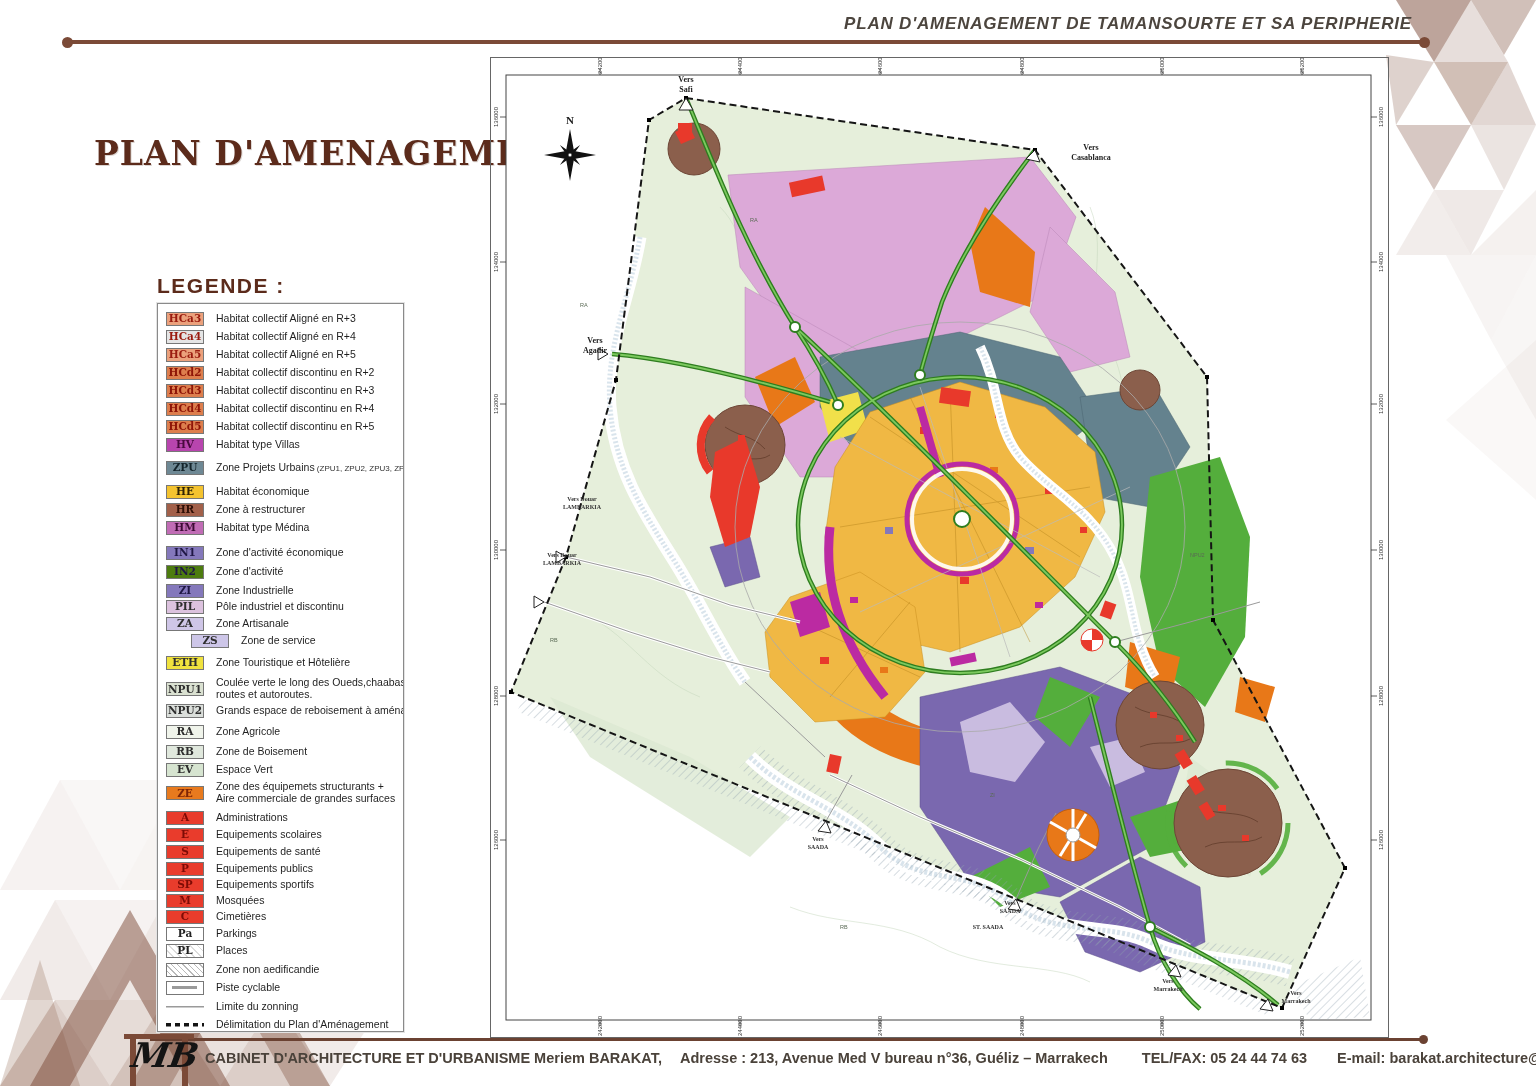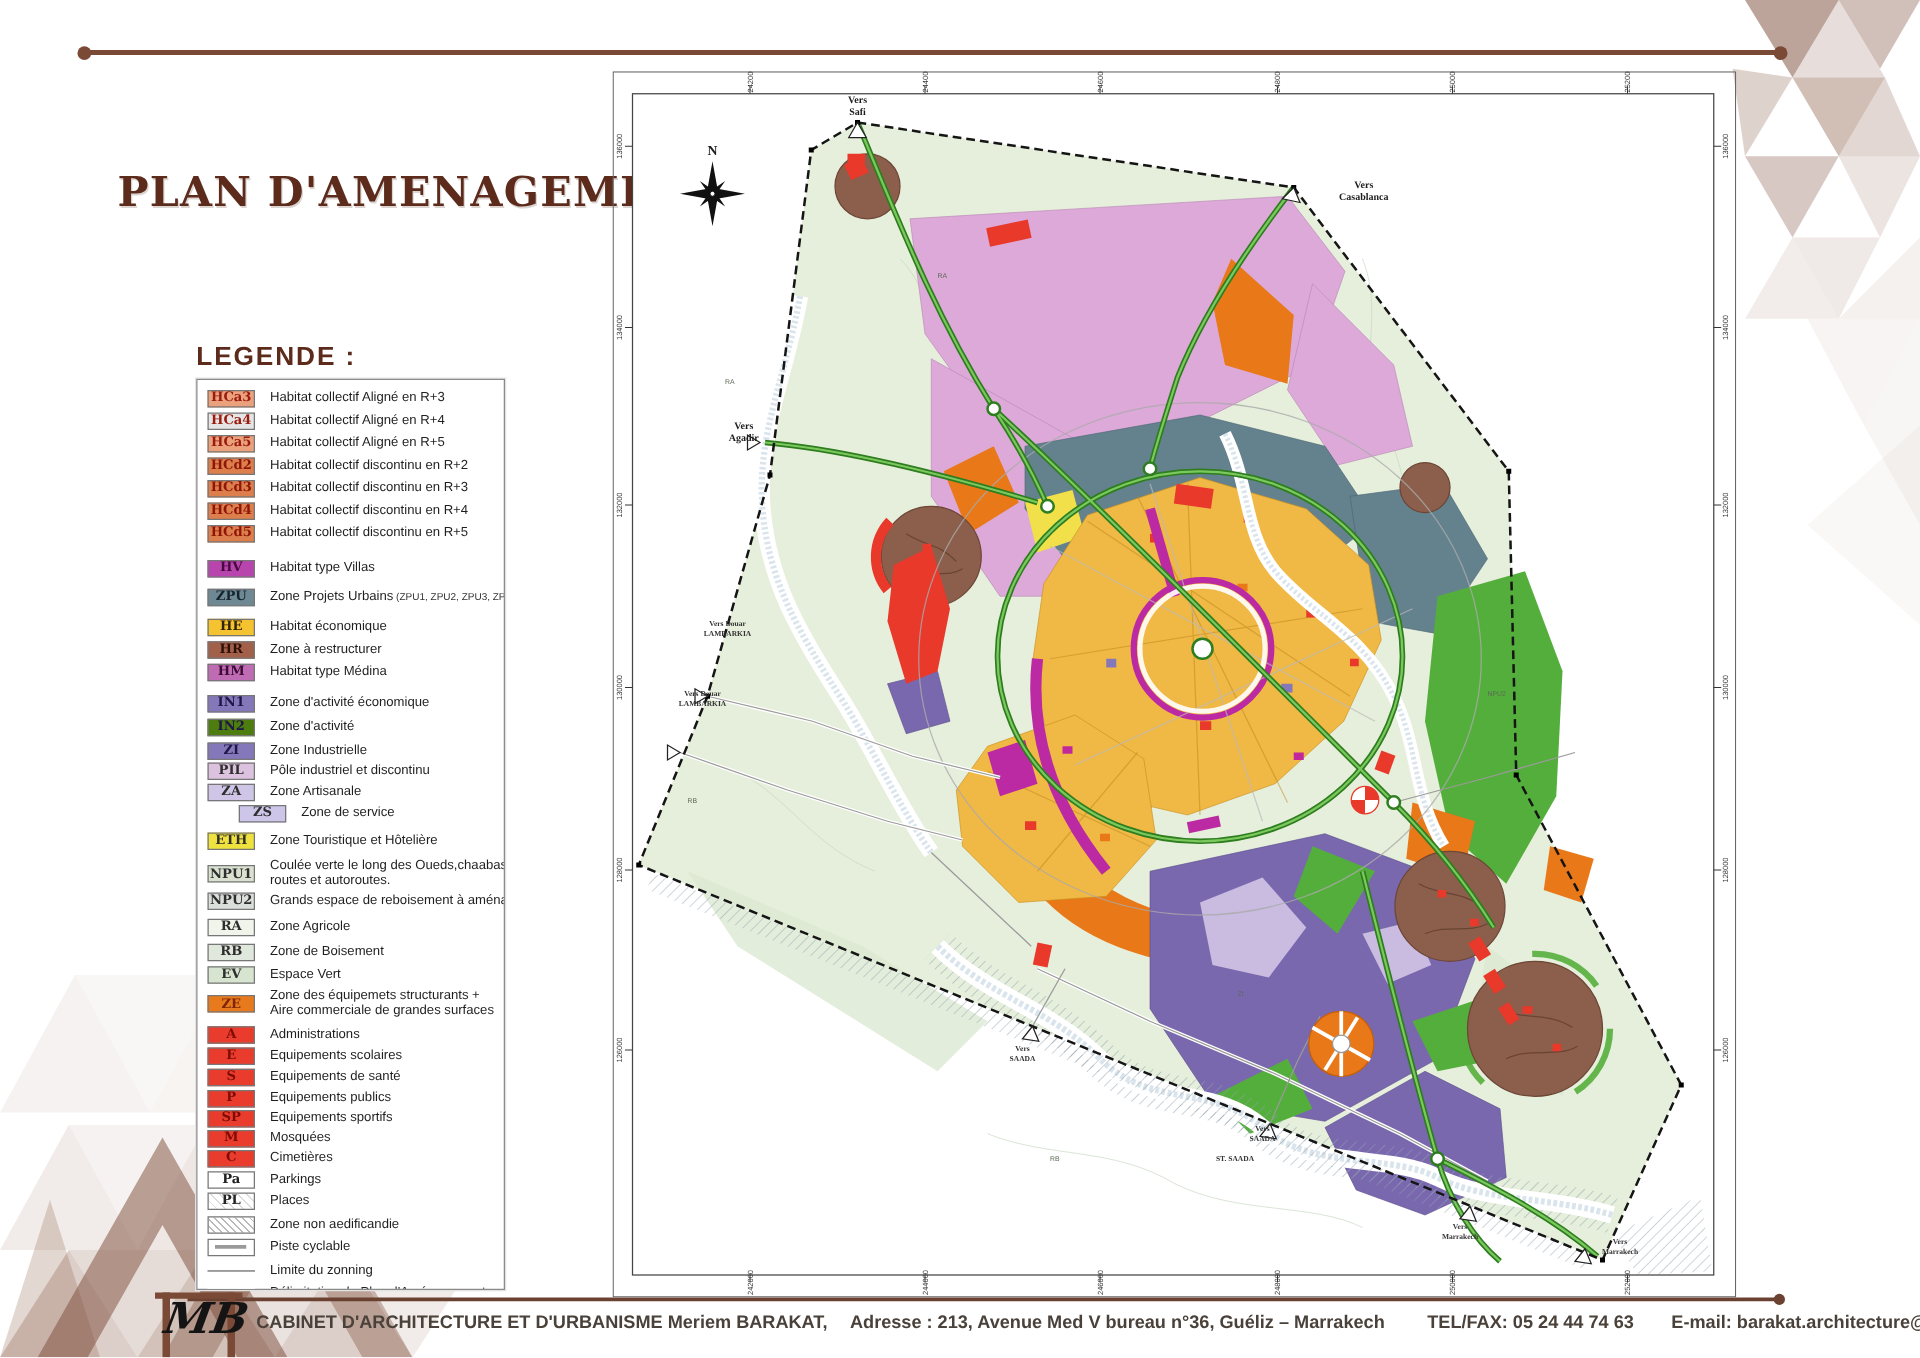--- a/index.html
+++ b/index.html
@@ -97,20 +97,21 @@
       <polygon points="110,316 165,230 220,316" fill-opacity=".38"></polygon>
       <polygon points="165,230 220,316 275,230" fill-opacity=".18"></polygon>
       <polygon points="220,316 275,230 330,316" fill-opacity=".3"></polygon>
       <polygon points="275,230 330,316 385,230" fill-opacity=".12"></polygon>
       <polygon points="0,316 40,190 80,316" fill-opacity=".25"></polygon>
       <polygon points="30,316 130,140 230,316 190,316 130,210 70,316" fill="#7b4a37" fill-opacity=".5"></polygon>
       <polygon points="130,316 230,140 330,316 290,316 230,210 170,316" fill="#7b4a37" fill-opacity=".35"></polygon>
     </g>
   </svg>
 
+  <div class="hdr-title">PLAN D'AMENAGEMENT DE TAMANSOURTE ET SA PERIPHERIE</div>
   <div class="hdr-rule"></div>
 
   <div class="doc-title">PLAN D'AMENAGEMENT</div>
   <div class="legend-heading">LEGENDE :</div>
   <div class="legend-box">
     <div id="legend-rows">
         <div class="lrow">
           <div class="sw" style="background: rgb(235, 161, 124); color: rgb(154, 27, 15);">HCa3</div>
           <div class="lbl">Habitat collectif Aligné en R+3</div>
         </div>
@@ -131,21 +132,21 @@
           <div class="lbl">Habitat collectif discontinu en R+3</div>
         </div>
         <div class="lrow" style="margin-top: 3px;">
           <div class="sw" style="background: rgb(221, 126, 77); color: rgb(143, 21, 7);">HCd4</div>
           <div class="lbl">Habitat collectif discontinu en R+4</div>
         </div>
         <div class="lrow" style="margin-top: 3px;">
           <div class="sw" style="background: rgb(221, 126, 77); color: rgb(143, 21, 7);">HCd5</div>
           <div class="lbl">Habitat collectif discontinu en R+5</div>
         </div>
-        <div class="lrow" style="margin-top: 13px;">
+        <div class="lrow" style="margin-top: 3px;">
           <div class="sw" style="background: rgb(184, 69, 174); color: rgb(72, 9, 62);">HV</div>
           <div class="lbl">Habitat type Villas</div>
         </div>
         <div class="lrow" style="margin-top: 8px;">
           <div class="sw" style="background: rgb(110, 136, 148); color: rgb(20, 36, 43);">ZPU</div>
           <div class="lbl">Zone Projets Urbains<span class="small"> (ZPU1, ZPU2, ZPU3, ZPU4,ZPU5)</span></div>
         </div>
         <div class="lrow" style="margin-top: 9px;">
           <div class="sw" style="background: rgb(244, 195, 47); color: rgb(47, 35, 4);">HE</div>
           <div class="lbl">Habitat économique</div>

